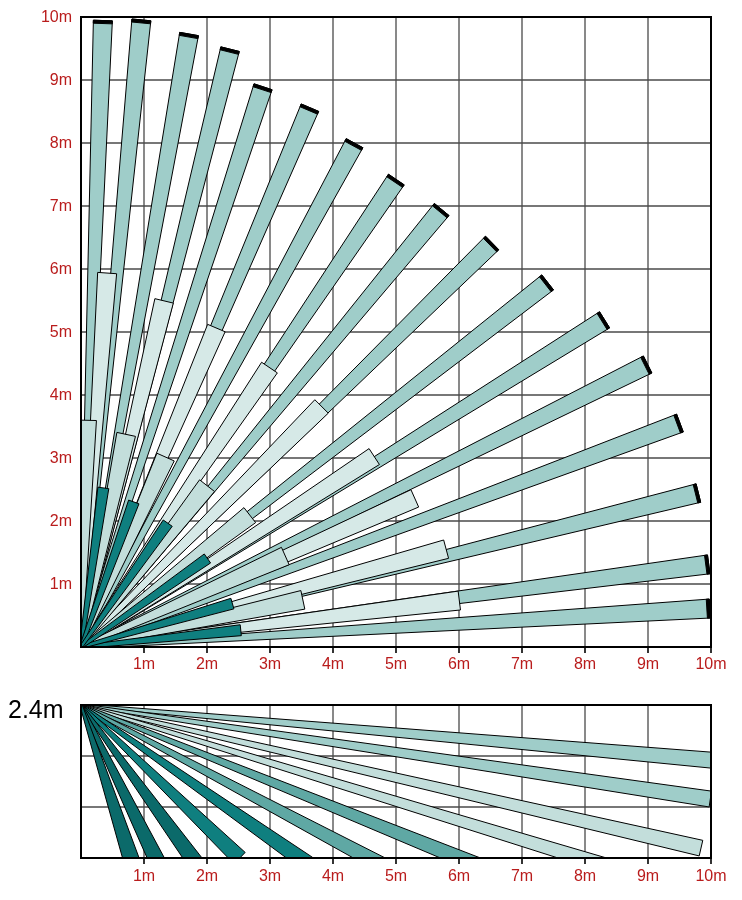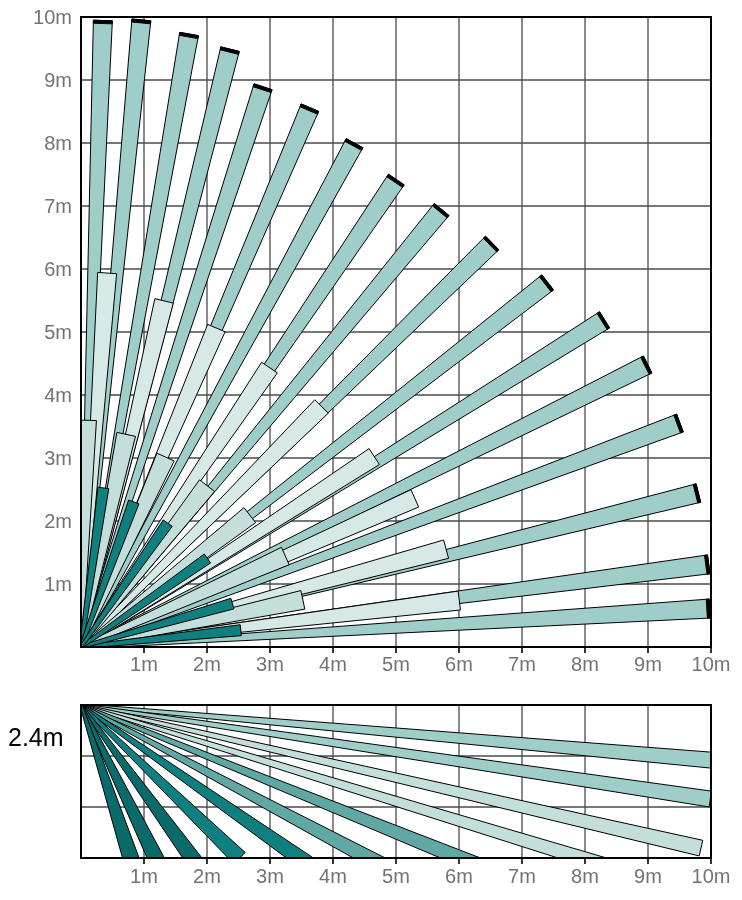--- a/index.html
+++ b/index.html
@@ -8,34 +8,33 @@
     width:742px;height:900px;
     background:#ffffff;
     font-family:"Liberation Sans", sans-serif;
     overflow:hidden;
     position:relative;
   }
   #root{position:absolute;left:0;top:0;width:742px;height:900px;}
   .panel{position:absolute;}
   .tick-label{
     position:absolute;
-    font-size:20px;
-    color:#737373;
+    font-size:16px;
+    color:#b91c1c;
     white-space:nowrap;
     line-height:16px;
   }
   .tick-label.x{transform:translateX(-50%);}
   .tick-label.y{transform:translateY(-50%);text-align:right;}
   .big-label{
     position:absolute;
     font-size:25px;
     color:#000000;
     white-space:nowrap;
     line-height:25px;
-    margin-top:28px;
   }
   svg{display:block;}
 </style>
 </head>
 <body>
 
 <div id="root">
 
   <div class="panel" id="upper-panel" style="left:0px;top:0px;width:742px;height:675px;">
     <svg id="upper-svg" width="742" height="675" viewBox="0 0 742 675">

